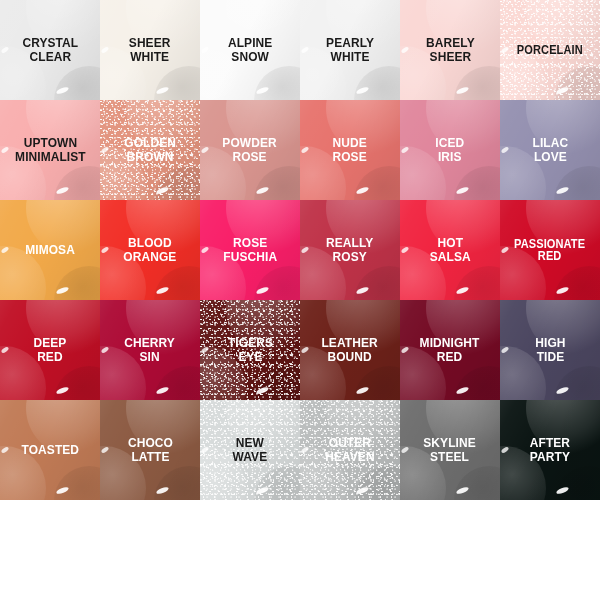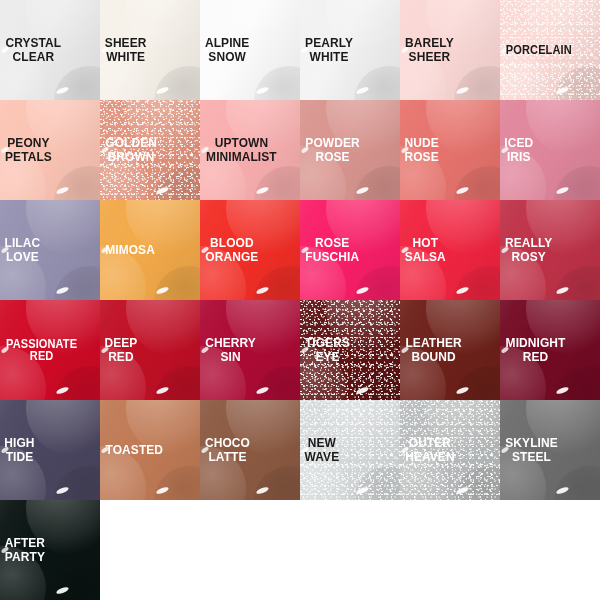--- a/index.html
+++ b/index.html
@@ -19,20 +19,21 @@
     grid-template-rows: repeat(6, 100px);
     overflow: hidden;
   }
   .swatch {
     position: relative;
     width: 100px;
     height: 100px;
     overflow: hidden;
     display: flex;
     align-items: center;
+    justify-content: center;
     box-sizing: border-box;
   }
   
   .swatch .base {
     position: absolute;
     inset: 0;
   }
   
   .swatch .blob {
     position: absolute;
@@ -203,55 +204,43 @@
       <div class="blob b1"></div>
       <div class="blob b2"></div>
       <div class="blob b3"></div>
       <div class="sheen"></div>
       <div class="glitter"></div>
       <div class="spec"></div>
       <div class="spec s2"></div>
       <div class="label">PORCELAIN</div>
     </div>
     <div class="swatch dark-text">
-      <div class="base" style="background: rgb(251, 196, 180);"></div>
-      <div class="blob b1"></div>
-      <div class="blob b2"></div>
-      <div class="blob b3"></div>
-      <div class="sheen"></div>
-      <div class="glitter"></div>
-      <div class="spec"></div>
-      <div class="spec s2"></div>
-      <div class="label">PEONY
-PETALS</div>
+      <div class="base" style="background: rgb(249, 174, 174);"></div>
+      <div class="blob b1"></div>
+      <div class="blob b2"></div>
+      <div class="blob b3"></div>
+      <div class="sheen"></div>
+      <div class="glitter"></div>
+      <div class="spec"></div>
+      <div class="spec s2"></div>
+      <div class="label">UPTOWN
+MINIMALIST</div>
     </div>
     <div class="swatch light-text sparkle">
       <div class="base" style="background: rgb(226, 147, 125);"></div>
       <div class="blob b1"></div>
       <div class="blob b2"></div>
       <div class="blob b3"></div>
       <div class="sheen"></div>
       <div class="glitter"></div>
       <div class="spec"></div>
       <div class="spec s2"></div>
       <div class="label">GOLDEN
 BROWN</div>
     </div>
-    <div class="swatch dark-text">
-      <div class="base" style="background: rgb(249, 174, 174);"></div>
-      <div class="blob b1"></div>
-      <div class="blob b2"></div>
-      <div class="blob b3"></div>
-      <div class="sheen"></div>
-      <div class="glitter"></div>
-      <div class="spec"></div>
-      <div class="spec s2"></div>
-      <div class="label">UPTOWN
-MINIMALIST</div>
-    </div>
     <div class="swatch light-text">
       <div class="base" style="background: rgb(217, 149, 143);"></div>
       <div class="blob b1"></div>
       <div class="blob b2"></div>
       <div class="blob b3"></div>
       <div class="sheen"></div>
       <div class="glitter"></div>
       <div class="spec"></div>
       <div class="spec s2"></div>
       <div class="label">POWDER
@@ -322,42 +311,42 @@
       <div class="blob b2"></div>
       <div class="blob b3"></div>
       <div class="sheen"></div>
       <div class="glitter"></div>
       <div class="spec"></div>
       <div class="spec s2"></div>
       <div class="label">ROSE
 FUSCHIA</div>
     </div>
     <div class="swatch light-text">
+      <div class="base" style="background: rgb(191, 50, 72);"></div>
+      <div class="blob b1"></div>
+      <div class="blob b2"></div>
+      <div class="blob b3"></div>
+      <div class="sheen"></div>
+      <div class="glitter"></div>
+      <div class="spec"></div>
+      <div class="spec s2"></div>
+      <div class="label">REALLY
+ROSY</div>
+    </div>
+    <div class="swatch light-text">
       <div class="base" style="background: rgb(241, 36, 64);"></div>
       <div class="blob b1"></div>
       <div class="blob b2"></div>
       <div class="blob b3"></div>
       <div class="sheen"></div>
       <div class="glitter"></div>
       <div class="spec"></div>
       <div class="spec s2"></div>
       <div class="label">HOT
 SALSA</div>
-    </div>
-    <div class="swatch light-text">
-      <div class="base" style="background: rgb(191, 50, 72);"></div>
-      <div class="blob b1"></div>
-      <div class="blob b2"></div>
-      <div class="blob b3"></div>
-      <div class="sheen"></div>
-      <div class="glitter"></div>
-      <div class="spec"></div>
-      <div class="spec s2"></div>
-      <div class="label">REALLY
-ROSY</div>
     </div>
     <div class="swatch light-text long">
       <div class="base" style="background: rgb(208, 10, 38);"></div>
       <div class="blob b1"></div>
       <div class="blob b2"></div>
       <div class="blob b3"></div>
       <div class="sheen"></div>
       <div class="glitter"></div>
       <div class="spec"></div>
       <div class="spec s2"></div>

